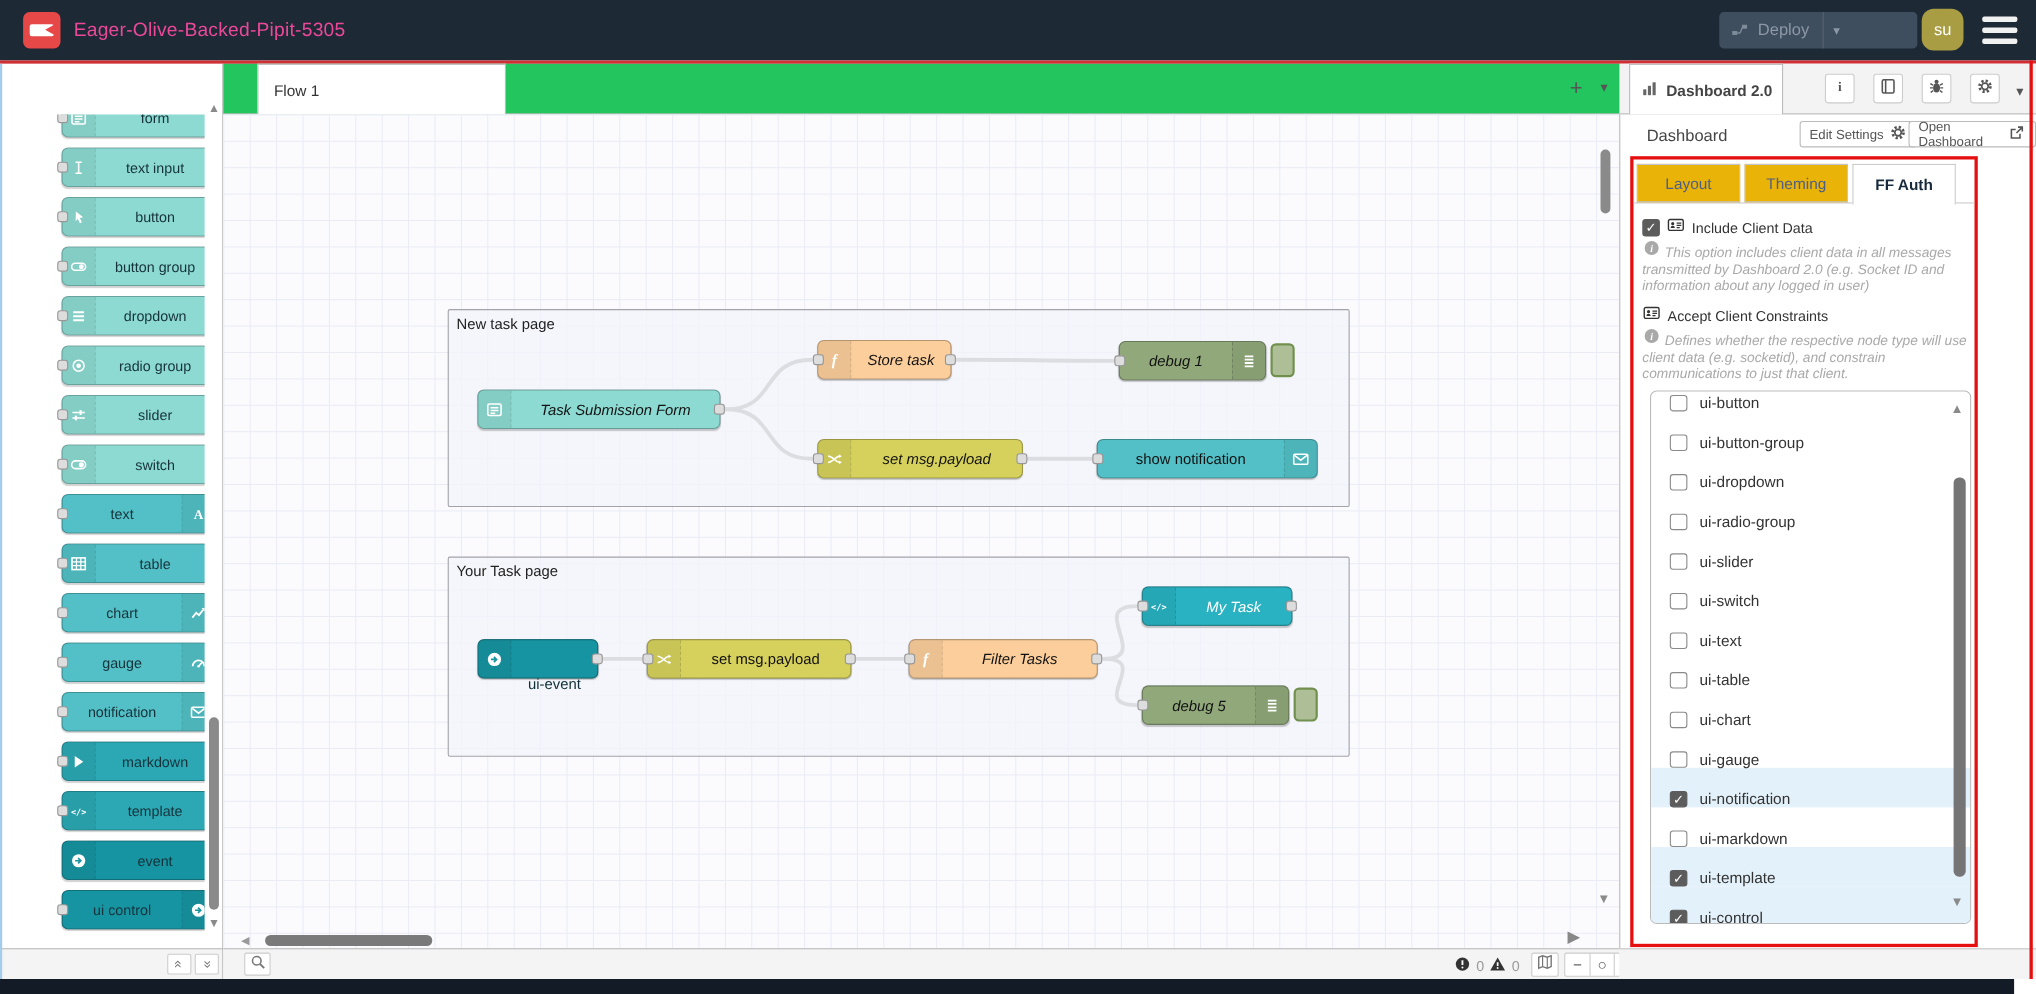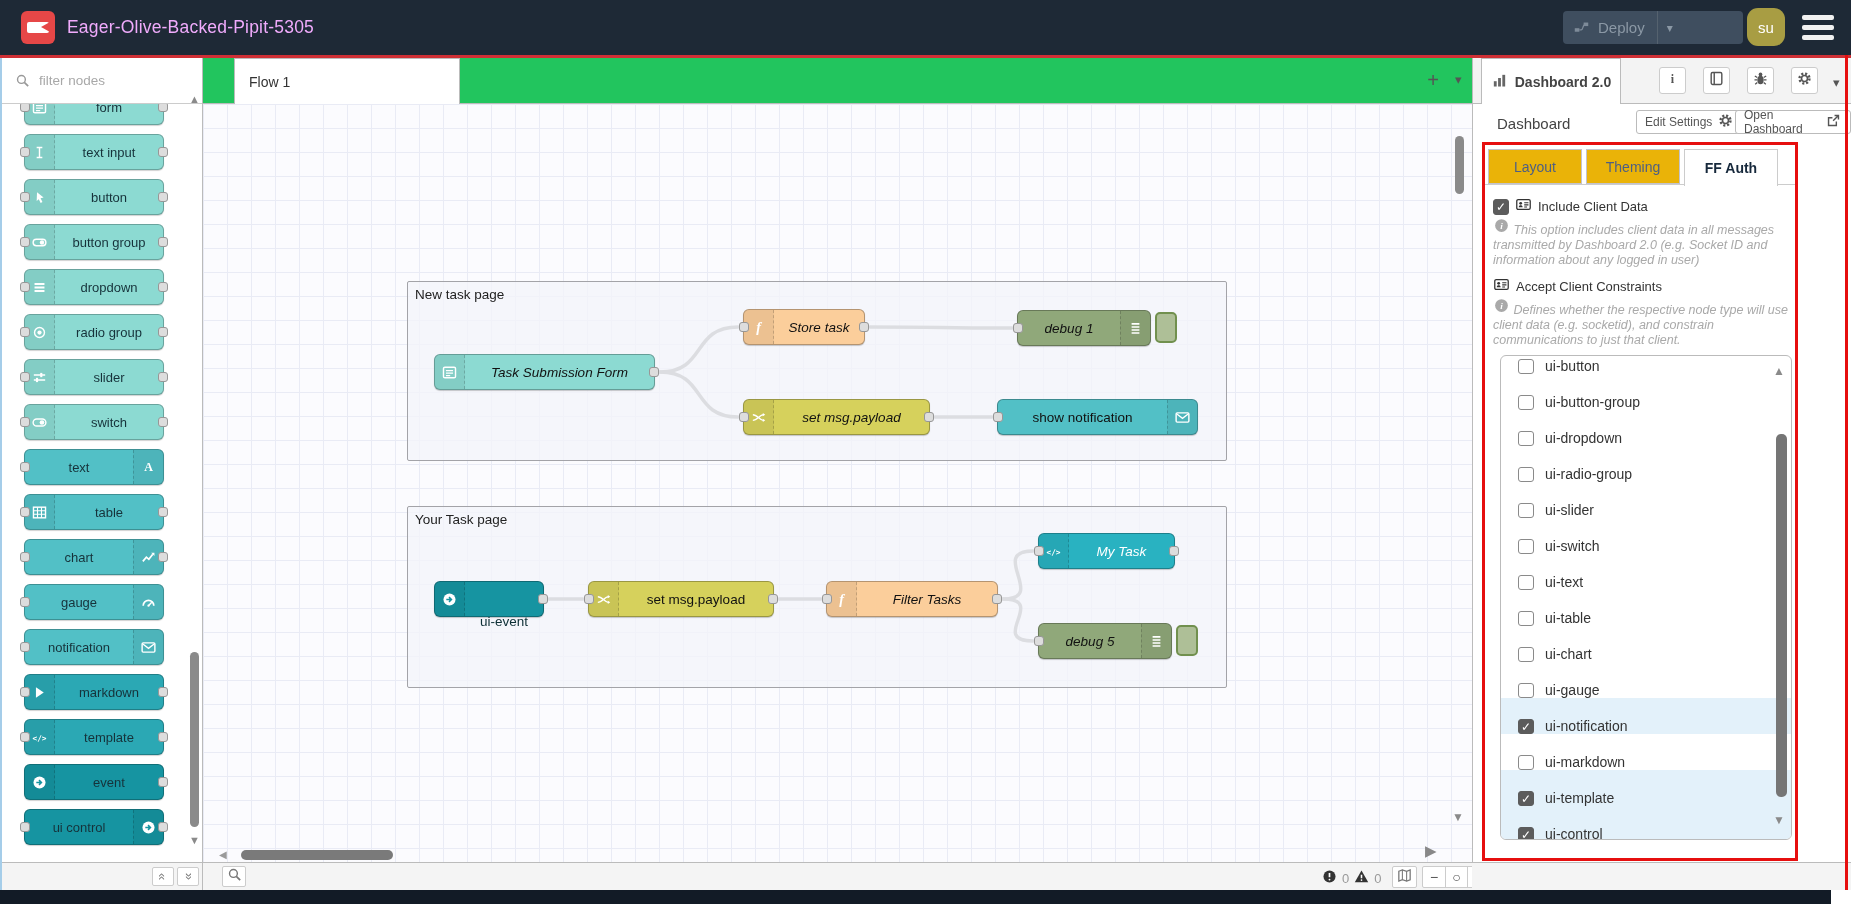--- a/index.html
+++ b/index.html
@@ -5,39 +5,39 @@
   * { margin:0; padding:0; box-sizing:border-box; }
   html,body { width:1851px; height:904px; overflow:hidden; }
   body { font-family:"Liberation Sans", sans-serif; background:#fff; position:relative; }
   #app { position:absolute; inset:0; width:1851px; height:904px; background:#fff; }
 
   
   #header { position:absolute; left:0; top:0; width:1851px; height:55px; background:#1e2936; display:flex; align-items:center; }
   #logo { position:absolute; left:21px; top:11px; width:34px; height:33px; background:#e64747; border-radius:6px; }
   #logo .band { position:absolute; left:6px; top:11px; width:22px; height:11px; background:#fff; border-radius:2px; }
   #logo .notch { position:absolute; right:5px; top:11px; width:0; height:0; border-top:5.5px solid transparent; border-bottom:5.5px solid transparent; border-right:9px solid #e64747; }
-  #app-title { position:absolute; left:67px; top:17px; color:#f0abfc; font-size:17.5px; letter-spacing:.2px; }
+  #app-title { position:absolute; left:67px; top:17px; color:#ec4899; font-size:17.5px; letter-spacing:.2px; }
   #deploy-btn { position:absolute; left:1563px; top:11px; width:180px; height:33px; background:#3f4e5f; border-radius:4px; display:flex; align-items:center; color:#8b98a5; }
   #deploy-btn .dicon { margin-left:10px; display:inline-flex; }
   #deploy-btn .dlabel { font-size:15px; margin-left:8px; }
   #deploy-btn .dsep { width:1px; height:33px; background:#55626f; margin-left:12px; }
   #deploy-btn .dcaret { font-size:12px; margin-left:9px; }
   #avatar { position:absolute; left:1747px; top:8px; width:38px; height:38px; border-radius:11px; background:#a89d43; color:#fff; font-size:15px; display:flex; align-items:center; justify-content:center; }
   #burger { position:absolute; left:1802px; top:15px; width:32px; height:25px; display:flex; flex-direction:column; justify-content:space-between; cursor:pointer; }
   #burger span { display:block; height:5px; border-radius:2px; background:#f1f1f1; }
   #red-underline { position:absolute; left:0; top:55px; width:1851px; height:3px; background:#cf2f35; }
   #red-right-edge { position:absolute; left:1845px; top:55px; width:3px; height:835px; background:#e60f0f; z-index:60; }
   #left-blue-edge { position:absolute; left:0; top:58px; width:2px; height:832px; background:#a5cde9; z-index:60; }
 
   
   #palette { position:absolute; left:0; top:58px; width:203px; height:804px; background:#fff; border-right:1px solid #bbb; }
   #palette-search { position:absolute; left:0; top:0; width:100%; height:46px; border-bottom:1px solid #ccc; display:flex; align-items:center; }
   #palette-search .ph { color:#a8a8a8; font-size:13.5px; margin-left:8px; }
   #palette-search .sic { margin-left:14px; display:inline-flex; }
-  #palette-items { position:absolute; left:0; top:46px; width:186px; height:758px; overflow:hidden; }
+  #palette-items { position:absolute; left:0; top:46px; width:186px; height:758px; overflow:hidden;padding-left:32px; }
   .pnode { position:relative; margin:9px 0 0 24px; width:140px; height:36px; border:1px solid rgba(0,0,0,.25); border-radius:6px; box-shadow:0 1px 1px rgba(0,0,0,.18); display:flex; align-items:center; cursor:grab; }
   .pnode:first-child { margin-top:-15px; }
   .iconbox { width:30px; height:100%; display:flex; align-items:center; justify-content:center; background:rgba(0,0,0,.06); flex:0 0 30px; }
   .iconbox.left { border-right:1px dashed rgba(0,0,0,.18); border-radius:5px 0 0 5px; }
   .iconbox.right { border-left:1px dashed rgba(0,0,0,.18); border-radius:0 5px 5px 0; }
   .nlabel { flex:1; text-align:center; font-size:13px; color:#16323a; white-space:nowrap; overflow:hidden; }
   .port { position:absolute; width:10px; height:10px; background:#ddd; border:1px solid #979797; border-radius:3px; top:12px; }
   .port.pl { left:-5px; } .port.pr { right:-5px; }
   .pscroll-up { position:absolute; left:186px; top:35px; width:17px; text-align:center; color:#8a8a8a; font-size:11px; }
   .pscroll-thumb { position:absolute; left:190px; top:594px; width:9px; height:175px; background:#8a8a8a; border-radius:5px; }
@@ -152,29 +152,20 @@
     <div id="avatar">su</div>
     <div id="burger">
         <span></span>
         <span></span>
         <span></span>
       </div>
   </div>
   <div id="red-underline"></div>
 
   <div id="palette">
-    <div id="palette-search">
-      <span class="sic">
-          <svg viewBox="0 0 24 24" width="17" height="17">
-            <circle cx="10.5" cy="10.5" r="5.5" fill="none" stroke="#999" stroke-width="2"></circle>
-            <path d="M14.6 14.6L20 20" stroke="#999" stroke-width="2.4"></path>
-          </svg>
-        </span>
-      <span class="ph">filter nodes</span>
-    </div>
     <div id="palette-items">
         <div class="pnode" style="background: rgb(140, 218, 210);">
           <div class="port pl"></div>
           <div class="port pr"></div>
           <div class="iconbox left">
             <svg viewBox="0 0 24 24" width="17" height="17">
               <rect x="3.5" y="4.5" width="17" height="15" rx="2" fill="none" stroke="#fff" stroke-width="2"></rect>
               <path d="M7 9.5h10M7 13h10M7 16.5h6" stroke="#fff" stroke-width="1.8" fill="none"></path>
             </svg>
           </div>

